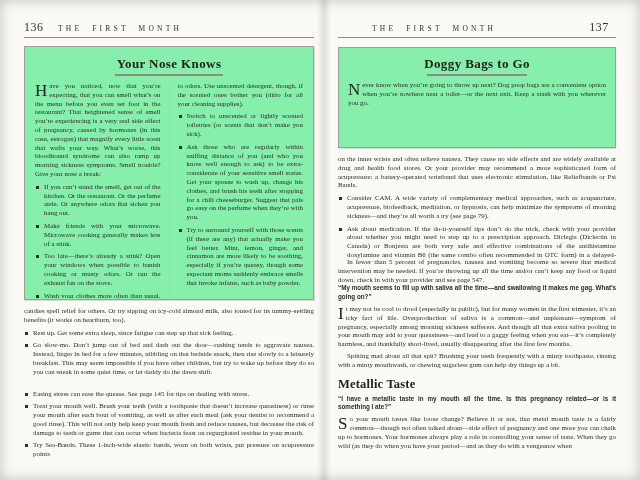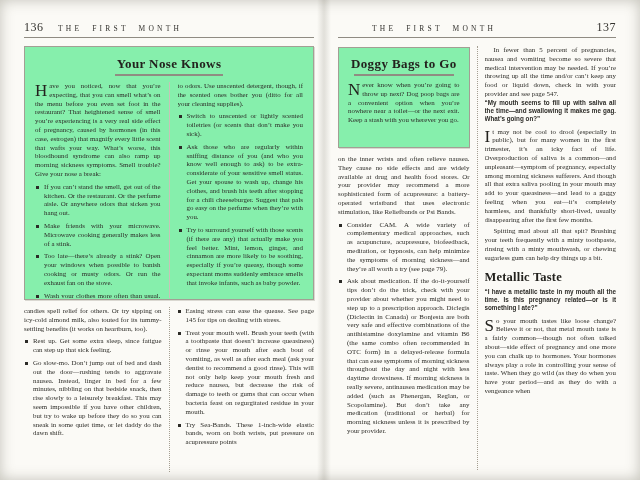--- a/index.html
+++ b/index.html
@@ -15,40 +15,40 @@
   .gutter { position:absolute; top:0; bottom:0; left:317px; width:14px;
     background:linear-gradient(to right, rgba(0,0,0,0) 0%, rgba(80,75,60,0.14) 45%, rgba(80,75,60,0.14) 55%, rgba(0,0,0,0) 100%); }
 
   .page { position:absolute; top:0; bottom:0; box-sizing:border-box; }
   .page-left  { left:0;   width:322px; padding:20px 8px 8px 24px; }
   .page-right { left:322px; width:318px; padding:20px 24px 8px 16px; }
 
   
   .page-header { display:flex; align-items:baseline; height:13px; }
   .folio { font-size:12px; letter-spacing:0.5px; width:34px; color:#33322e; }
-  .folio.right { text-align:right; }
+  .folio.right { text-align:center; }
   .running-head { flex:1; text-align:left; font-size:7.5px; letter-spacing:3.2px; word-spacing:5px; color:#33322e; }
   .header-rule { height:0; border-top:1px solid #8f8b82; margin-top:4px; }
 
   
   .feature-box { border:1px solid #a39f94; background:#86efac;
     box-shadow:1px 1px 0 rgba(120,115,100,0.25); box-sizing:border-box; overflow:hidden; }
   .box-nose { margin-top:8px; height:254px; padding:7px 10px 6px 10px; }
   .box-title-wrap { text-align:center; }
   .box-title { font-size:13px; font-weight:bold; letter-spacing:0.4px; color:#23221e; }
   .title-rule { height:2px; background:#908c82; margin:2px auto 0 auto; }
   .title-rule.w1 { width:108px; }
   .title-rule.w2 { width:100px; }
 
   .box-cols { display:flex; margin-top:6px; height:216px; overflow:hidden; }
   .box-col { width:127px; overflow:hidden; }
   .box-col-divider { width:0; border-left:1px solid #c7c3b8; margin:0 8px; }
 
   
-  .body-cols { display:flex; overflow:hidden; }
+  .body-cols { display:flex; overflow:hidden;flex-direction:column; }
   .cols-136 { margin-top:7px; height:165px; }
   .cols-137 { margin-top:8px; height:424px; }
   .col { flex:1; overflow:hidden; }
   .col-divider { width:0; border-left:1px dotted #a59f92; margin:0 7px; }
 
   
   .para, .bullet-item { font-size:6.9px; line-height:8.8px; text-align:justify; color:#2c2b27; }
   .para { margin:0; }
   .para.indent { text-indent:9px; }
   .bullet-list { list-style:none; margin:0; padding:0; }

